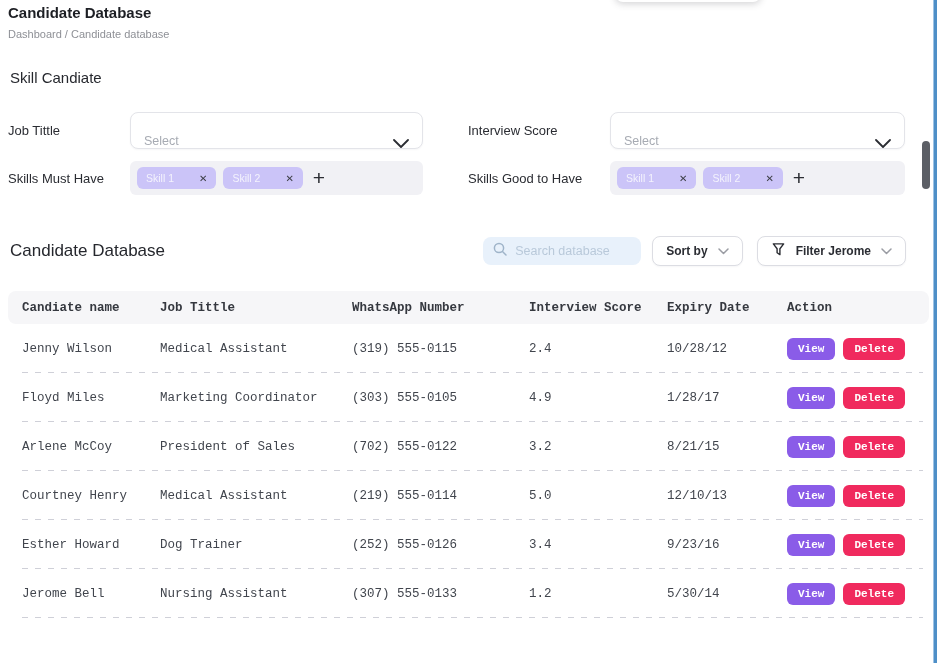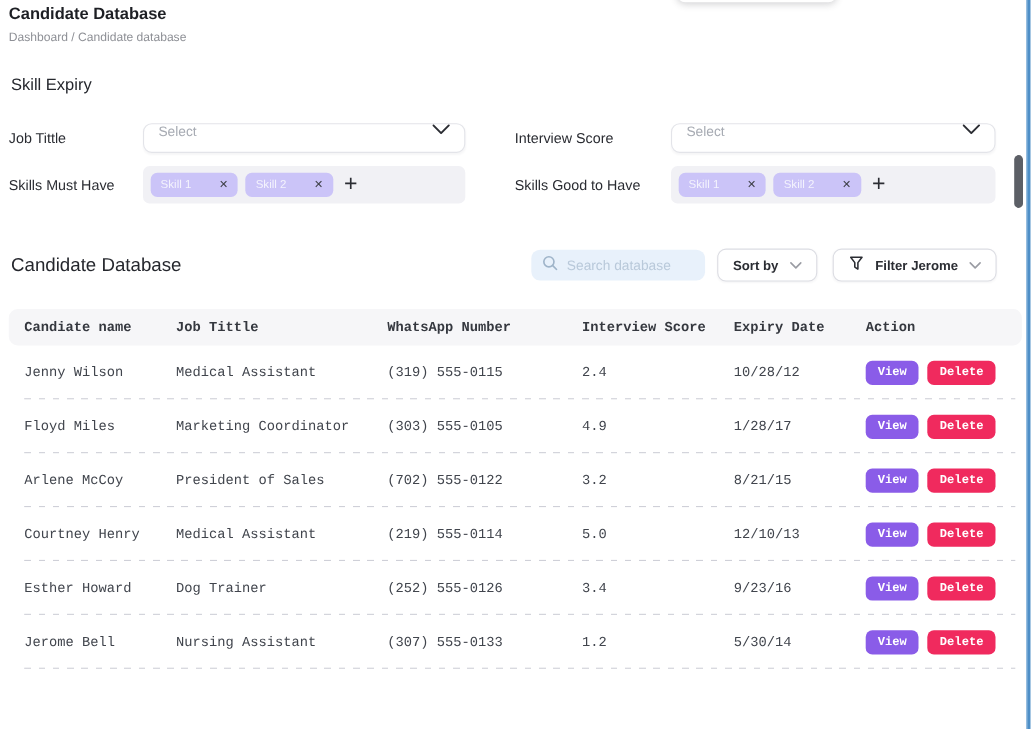--- a/index.html
+++ b/index.html
@@ -21,22 +21,22 @@
   .breadcrumb { font-size:11px; color:#8e9096; margin-top:4px; line-height:14px; }
 
   .skill-heading { font-size:15px; font-weight:500; color:#26282e; margin:27px 0 0 2px; line-height:20px; }
 
   .form-grid { margin-top:24px; }
   .form-row { display:flex; align-items:center; margin-bottom:12px; }
   .f-label { font-size:13px; color:#2a2c32; }
   .lab-l { flex:0 0 122px; }
   .lab-r { flex:0 0 142px; margin-left:45px; }
   .select-box {
-    width:293px; height:27px; border:1px solid #e3e4e9; border-radius:8px;
-    display:flex; align-items:flex-start; padding:0 13px; background:#fff;
+    width:293px; height:37px; border:1px solid #e3e4e9; border-radius:8px;
+    display:flex; align-items:flex-end; padding:0 13px; background:#fff;
     box-shadow:0 1px 2px rgba(30,30,40,.04); cursor:pointer;
   }
   .select-box.wide { width:295px; }
   .select-placeholder { font-size:12.5px; color:#a7abb3; flex:1; }
   .chev svg { display:block; }
 
   .chips-box {
     width:293px; height:34px; background:#f1f1f5; border-radius:6px;
     display:flex; align-items:center; padding:0 7px; gap:7px;
   }
@@ -95,21 +95,21 @@
 </head>
 <body>
 
 <div class="cutoff-shadow"></div>
 
 <div class="page">
 
   <div class="page-title">Candidate Database</div>
   <div class="breadcrumb">Dashboard / Candidate database</div>
 
-  <div class="skill-heading">Skill Expiry</div>
+  <div class="skill-heading">Skill Candiate</div>
 
   <div class="form-grid">
     <div class="form-row">
       <span class="f-label lab-l">Job Tittle</span>
       <div class="select-box">
         <span class="select-placeholder">Select</span>
         <span class="chev">
           <svg width="16" height="9" viewBox="0 0 16 9">
               <polyline points="1,1 8,8 15,1" fill="none" stroke="#2b2d33" stroke-width="1.8" stroke-linecap="round" stroke-linejoin="round"></polyline>
             </svg>

